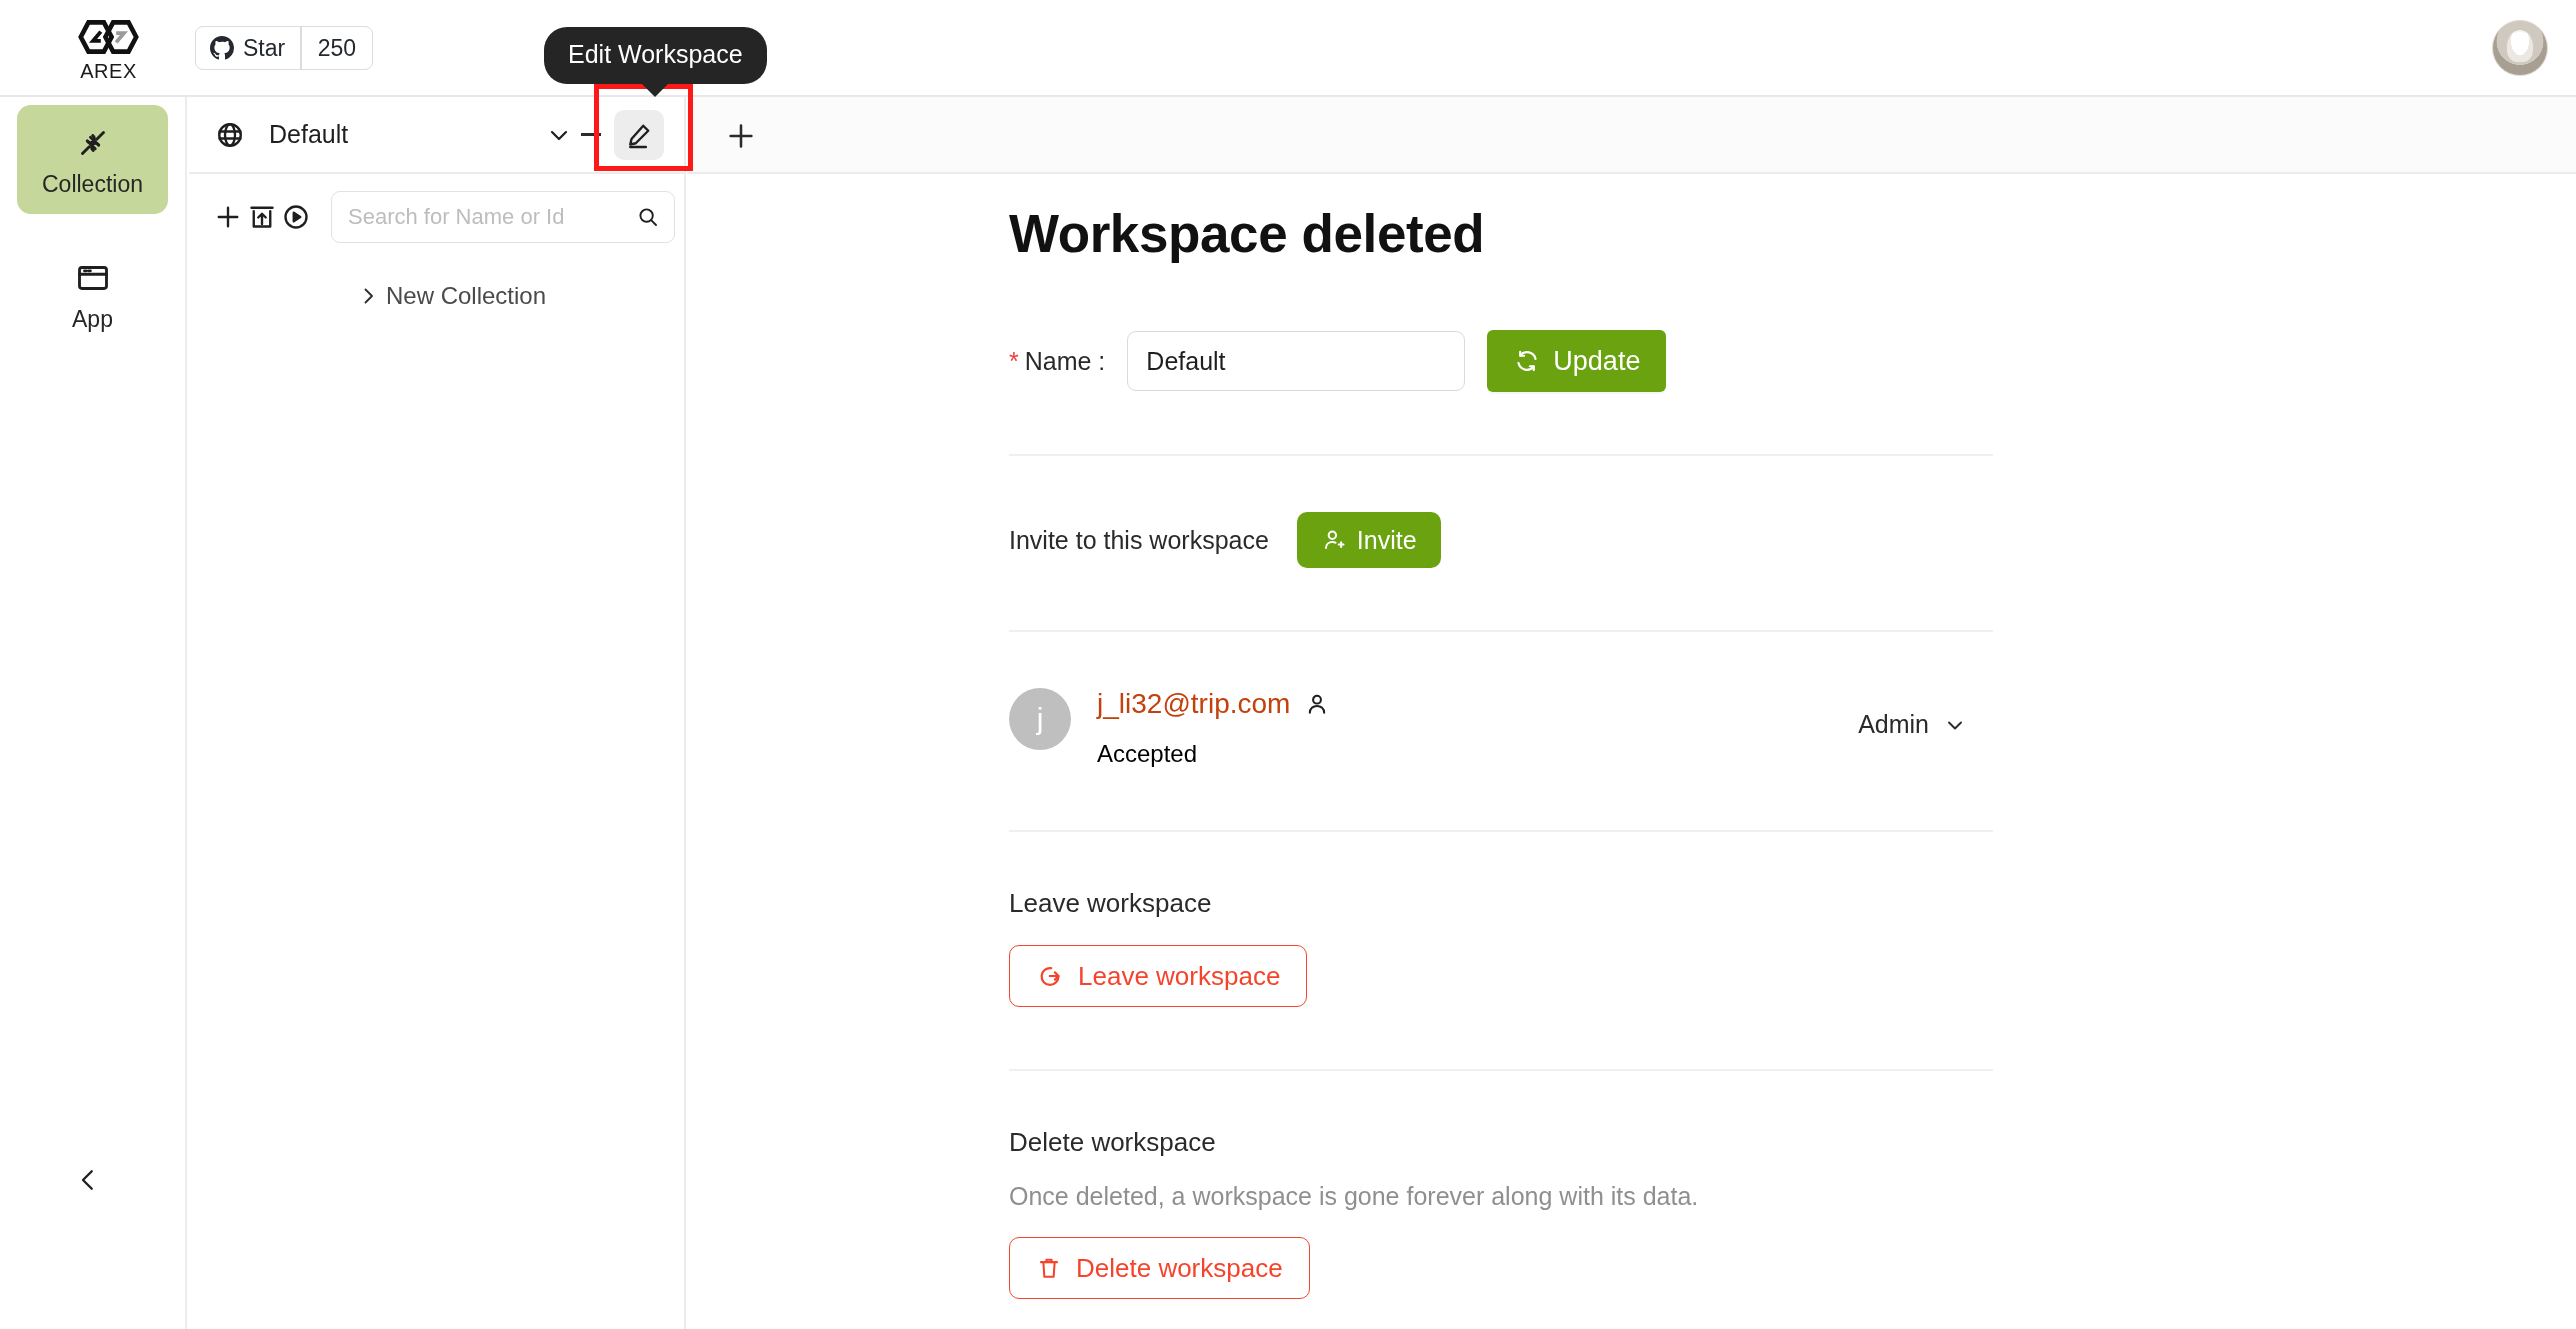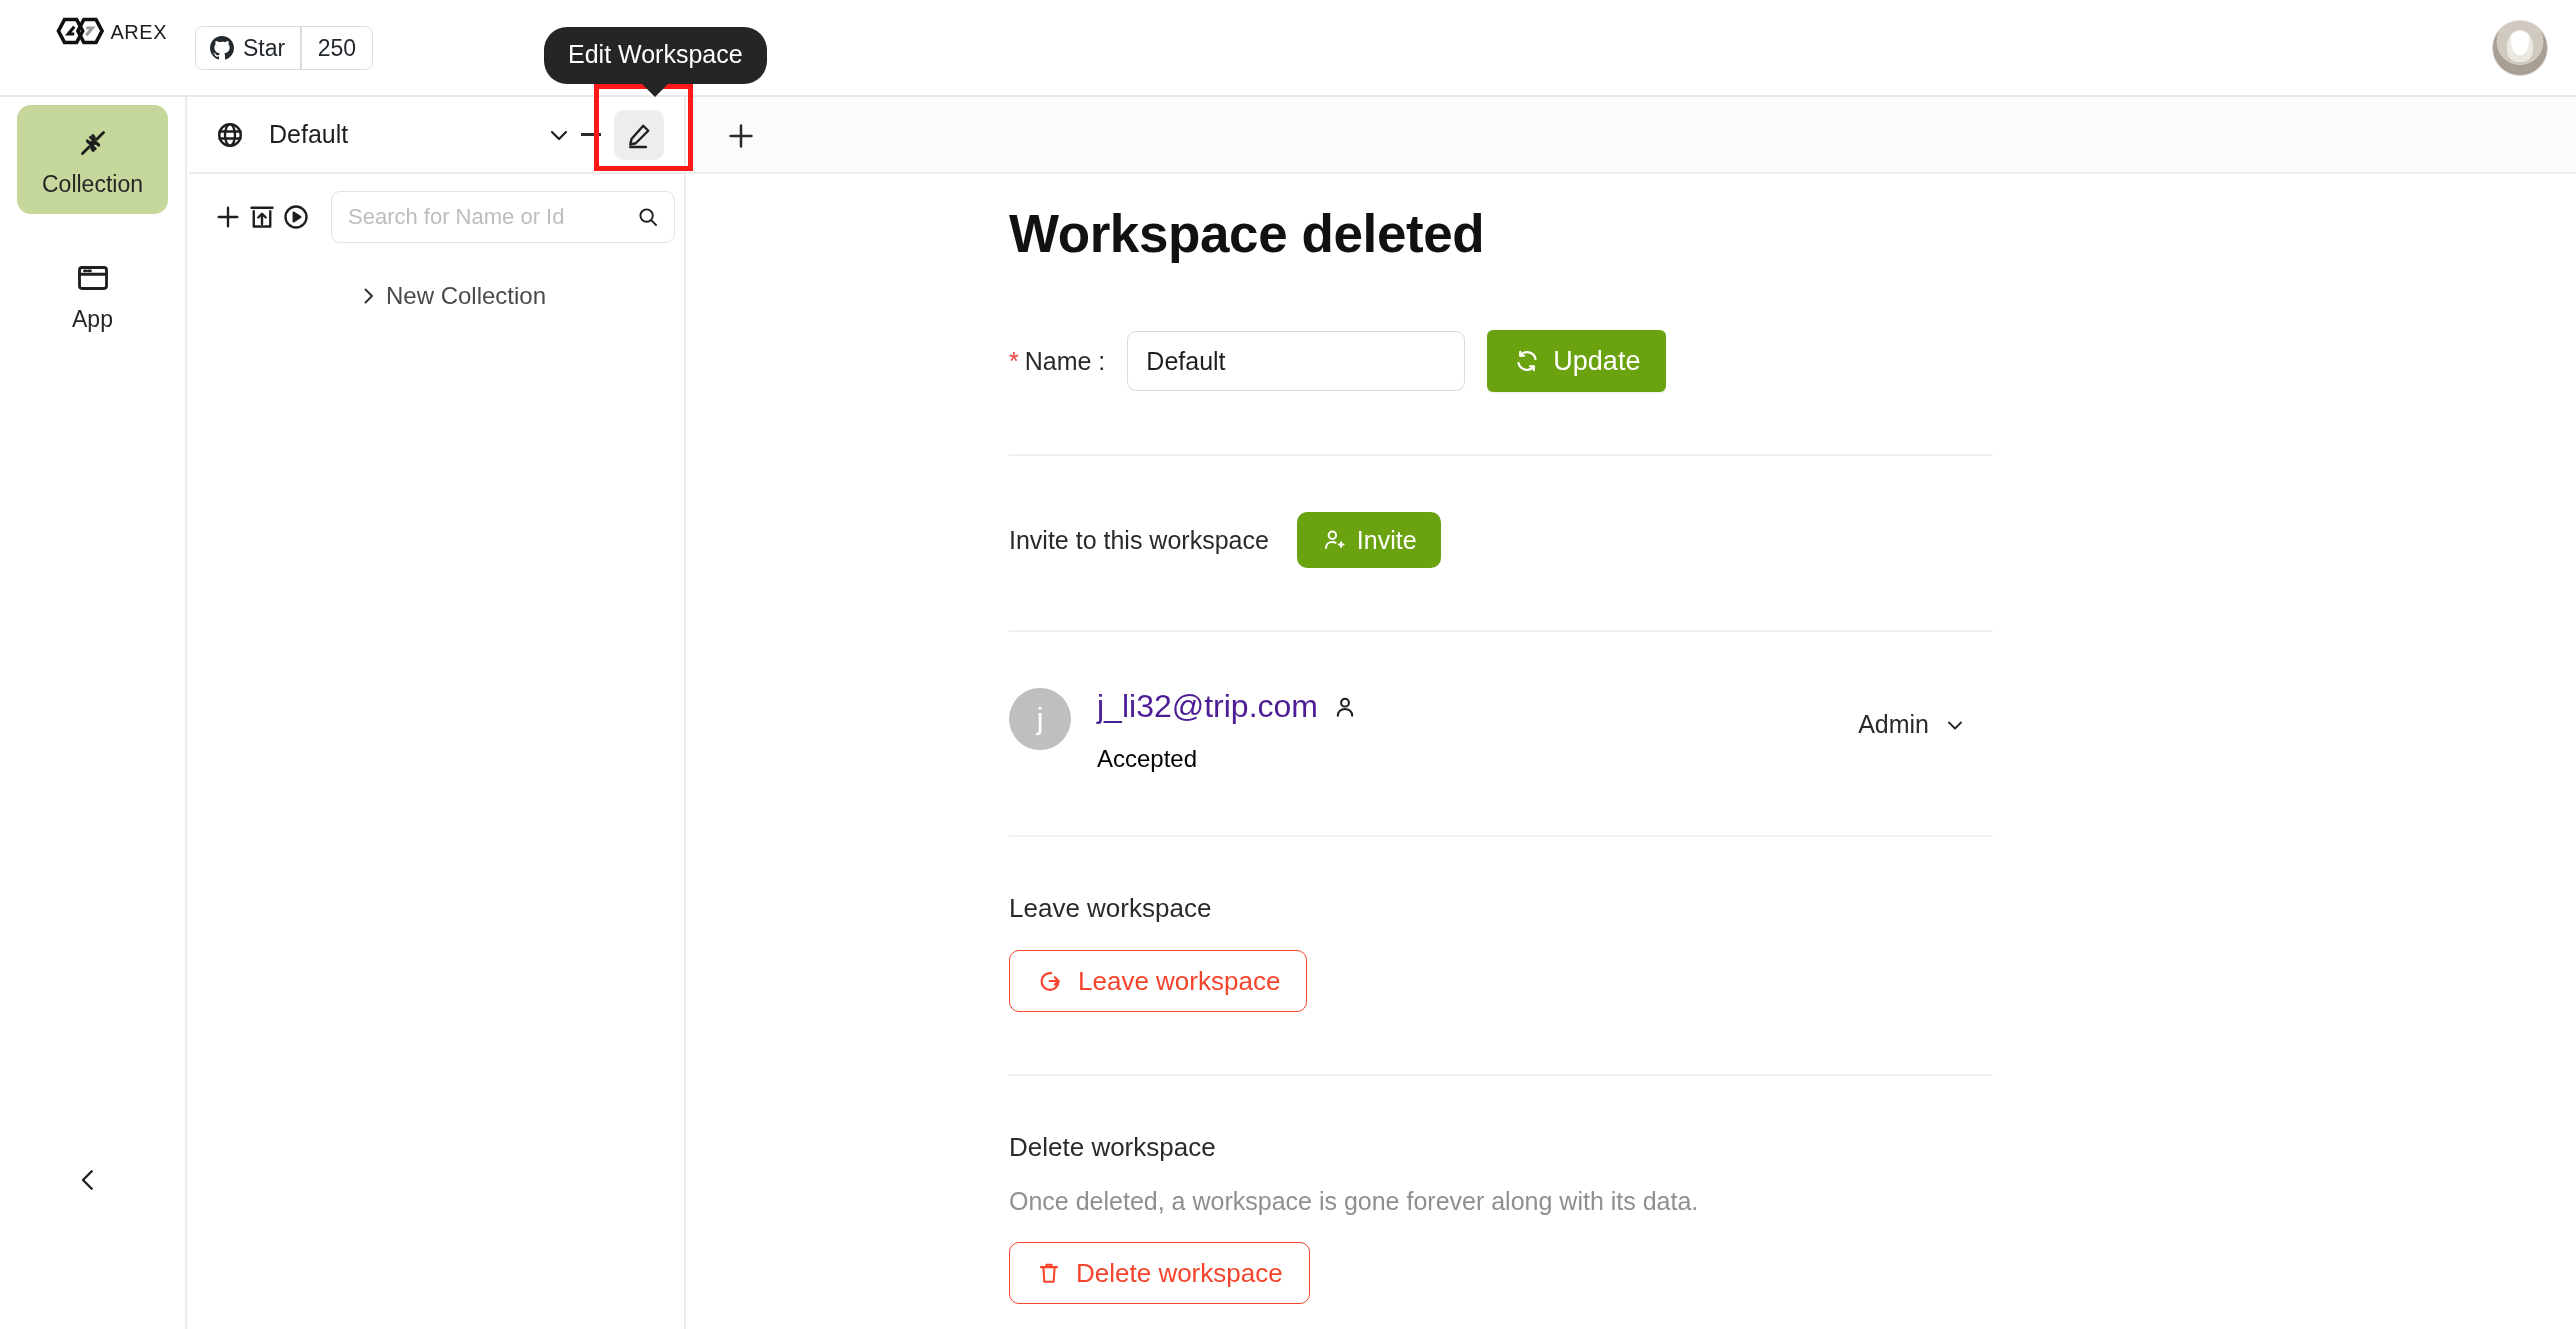--- a/index.html
+++ b/index.html
@@ -12,22 +12,22 @@
   }
   #app { position: relative; width: 2576px; height: 1329px; }
 
   
   .topbar {
     position: absolute; left: 0; top: 0; width: 2576px; height: 97px;
     background: #ffffff; border-bottom: 2px solid #e8e8e8;
     display: flex; align-items: center;
   }
   .brand {
-    position: absolute; left: 50px; top: 10px;
-    width: 117px; display: flex; flex-direction: row;
+    position: absolute; left: 50px; top: 16px;
+    width: 117px; display: flex; flex-direction: column;
     align-items: center; justify-content: center;
   }
   .brand-logo { width: 77px; height: 42px; }
   .brand-name {
     font-size: 20px; letter-spacing: 0.5px; color: #1b1b1b; margin-top: 2px;
     font-family: "Liberation Sans", sans-serif;
   }
   .gh-badge {
     position: absolute; left: 195px; top: 26px;
     height: 44px; display: flex; align-items: stretch;
@@ -201,21 +201,21 @@
 
   .member {
     display: flex; align-items: flex-start; margin-top: 56px; width: 984px; position: relative;
   }
   .m-avatar {
     width: 62px; height: 62px; border-radius: 50%; background: #bfbfbf; color: #fff;
     display: flex; align-items: center; justify-content: center; font-size: 30px; flex: 0 0 auto;
   }
   .m-body { margin-left: 26px; }
   .m-top { display: flex; align-items: center; gap: 14px; }
-  .m-email { font-size: 32px; color: #4c1d95; }
+  .m-email { font-size: 28px; color: #c2410c; }
   .m-status { font-size: 24px; color: #000000; margin-top: 20px; }
   .m-role {
     position: absolute; right: 26px; top: 22px; display: flex; align-items: center; gap: 14px;
     font-size: 25px; color: #2a2a2a; cursor: pointer;
   }
 
   .section-title { font-size: 26px; color: #2a2a2a; margin-top: 56px; }
   .section-desc { font-size: 25px; color: #8f8f8f; margin-top: 24px; }
   .btn-danger {
     background: #fff; color: #f5442b; border: 1.8px solid #f5442b; border-radius: 10px;

